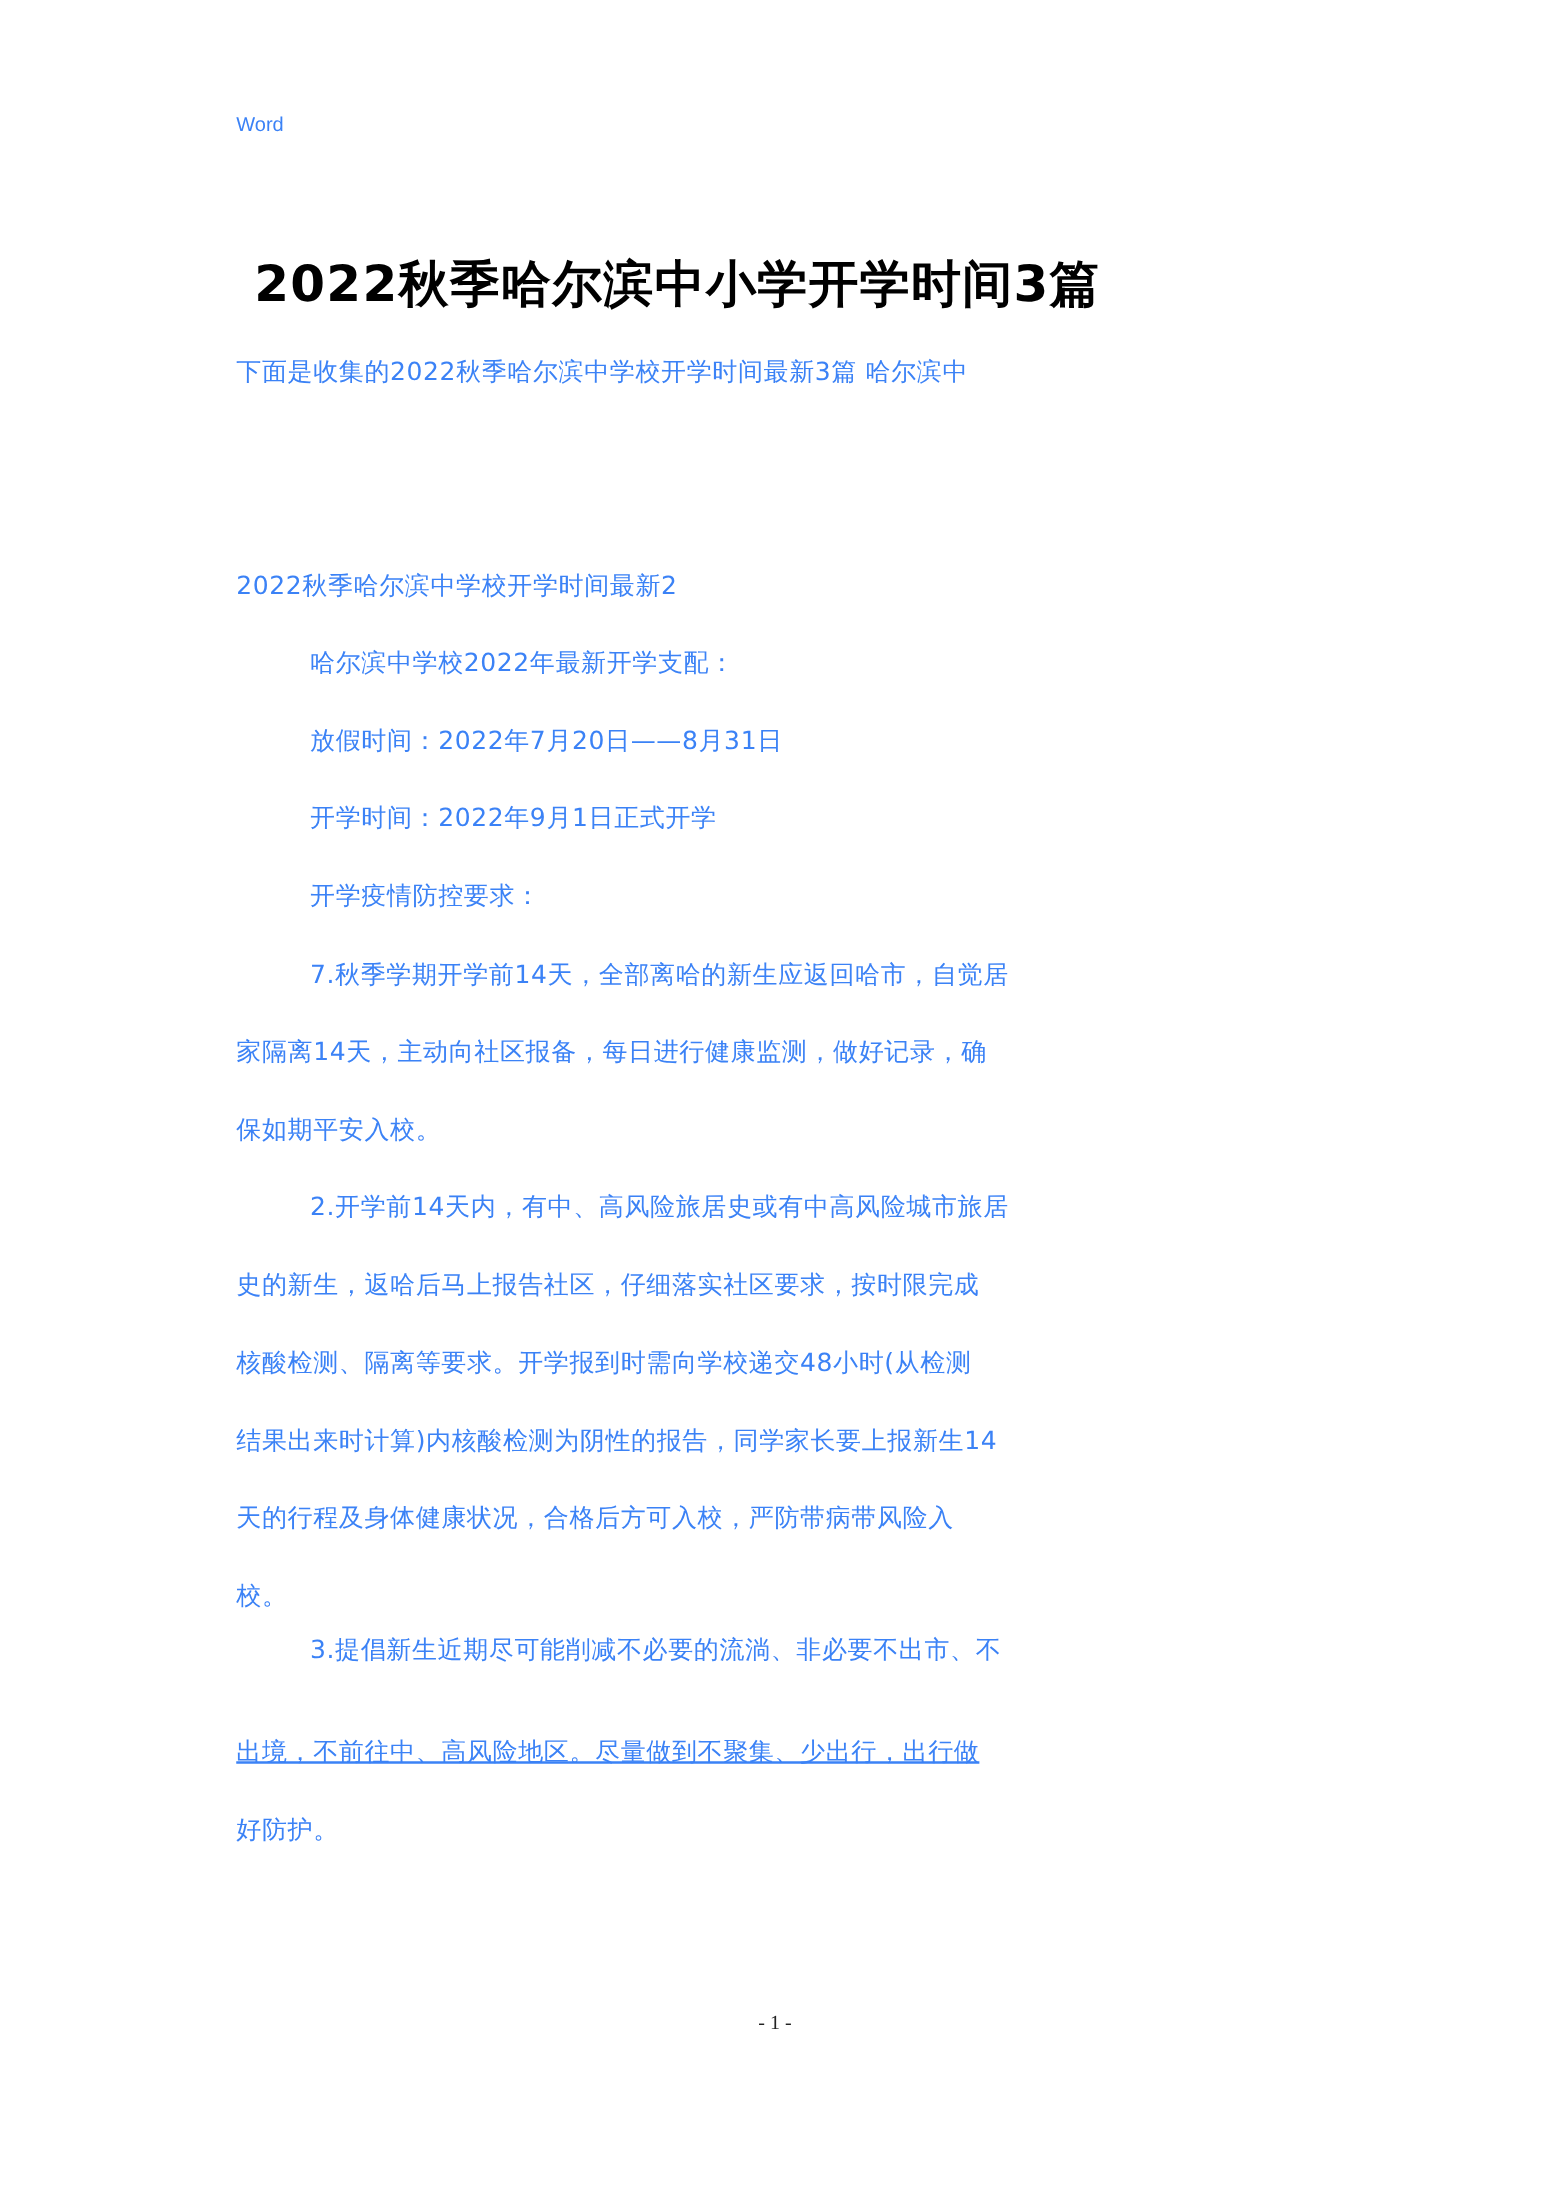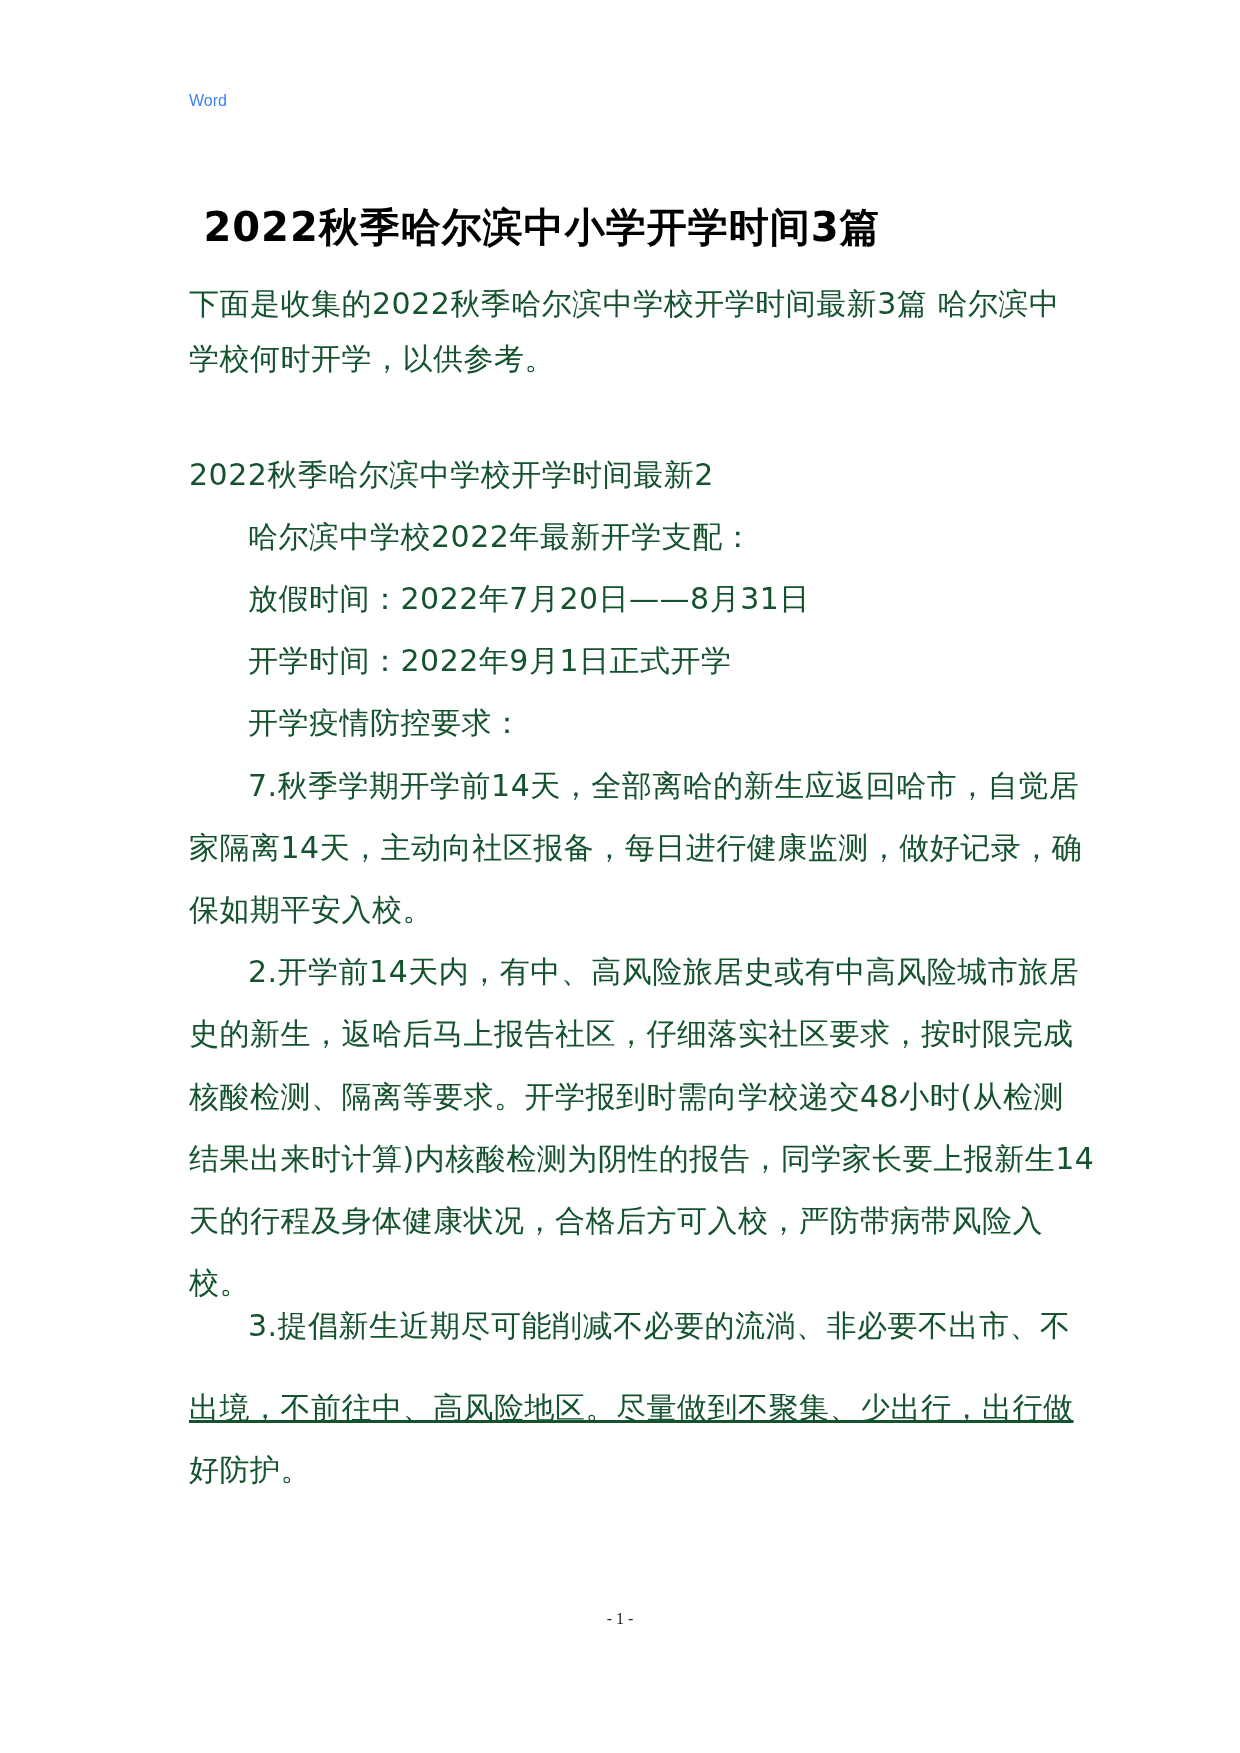--- a/index.html
+++ b/index.html
@@ -37,23 +37,23 @@
       top: 200px;
       text-align: center;
       font-size: 40px;
       font-weight: bold;
       letter-spacing: 1px;
       color: #000;
     }
     .line {
       position: absolute;
       left: 189px;
-      font-size: 30px;
+      font-size: 20px;
       white-space: nowrap;
-      color: #14532d;
+      color: #3b82f6;
       letter-spacing: 0.5px;
     }
     .indent { left: 248px; }
     .footer-page {
       position: absolute;
       left: 0;
       width: 1240px;
       top: 1610px;
       text-align: center;
       font-family: "Liberation Serif", serif;
@@ -64,21 +64,20 @@
 </head>
 <body>
 
 <div class="page">
 
   <div class="header-label">Word</div>
 
   <div class="title">2022秋季哈尔滨中小学开学时间3篇</div>
 
   <div class="line" style="top:284px;">下面是收集的2022秋季哈尔滨中学校开学时间最新3篇  哈尔滨中</div>
-  <div class="line" style="top:339px;">学校何时开学，以供参考。</div>
 
   <div class="line" style="top:455px;">2022秋季哈尔滨中学校开学时间最新2</div>
 
   <div class="line indent" style="top:517px;">哈尔滨中学校2022年最新开学支配：</div>
   <div class="line indent" style="top:579px;">放假时间：2022年7月20日——8月31日</div>
   <div class="line indent" style="top:641px;">开学时间：2022年9月1日正式开学</div>
   <div class="line indent" style="top:703px;">开学疫情防控要求：</div>
 
   <div class="line indent" style="top:766px;">7.秋季学期开学前14天，全部离哈的新生应返回哈市，自觉居</div>
   <div class="line" style="top:828px;">家隔离14天，主动向社区报备，每日进行健康监测，做好记录，确</div>

